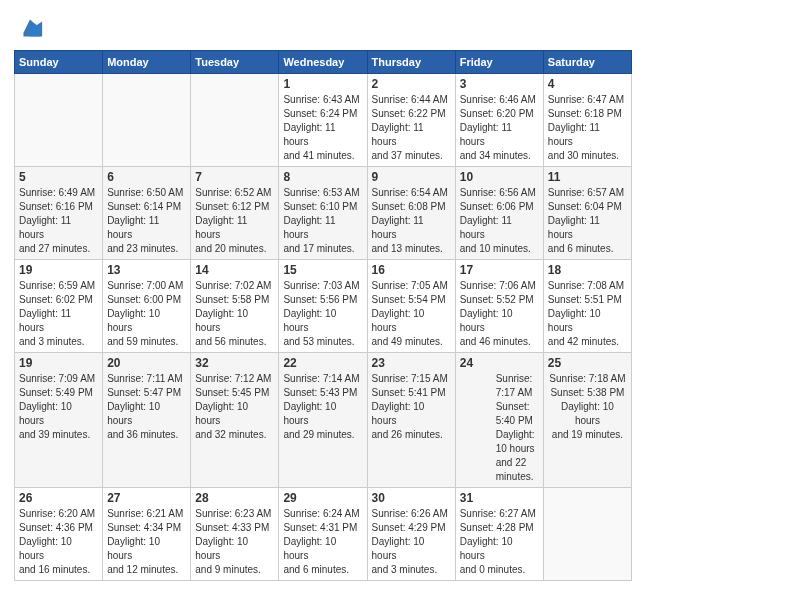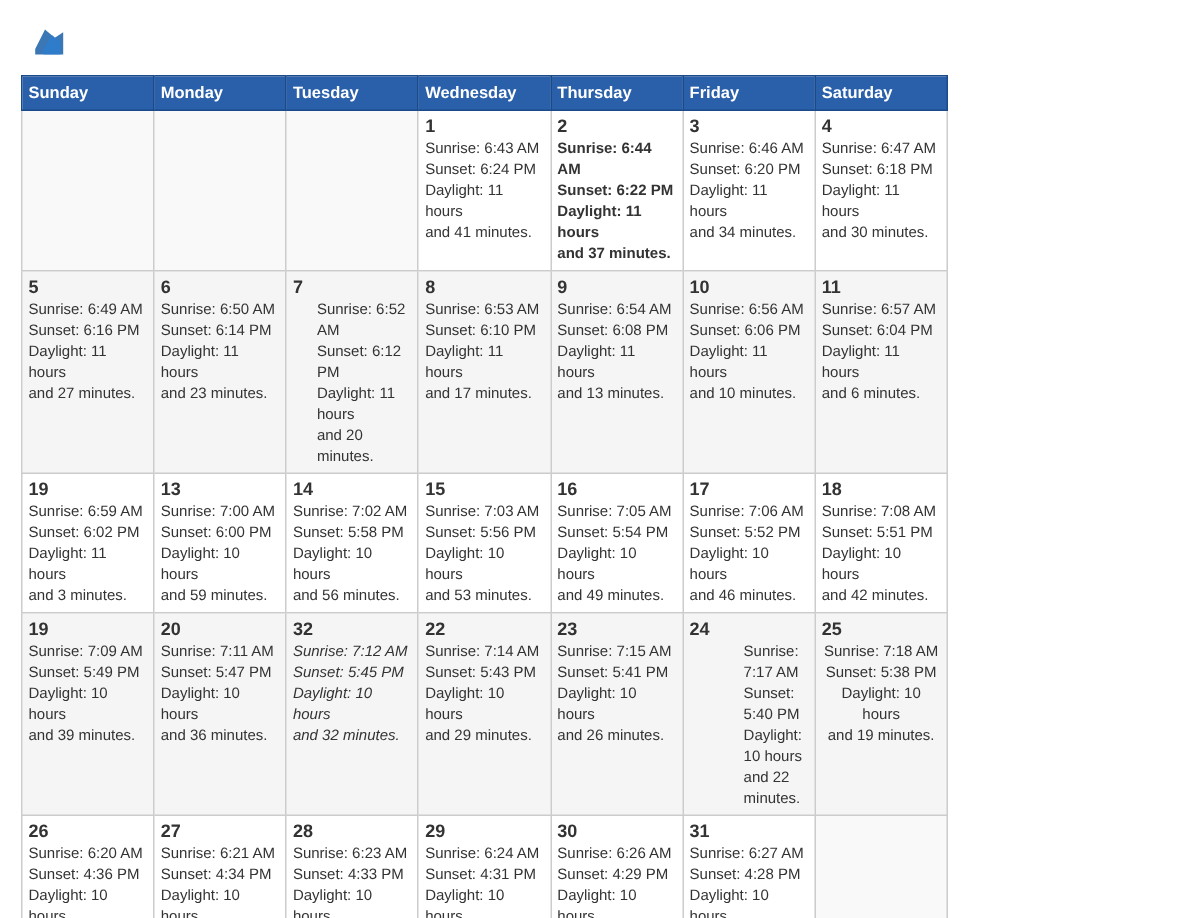--- a/index.html
+++ b/index.html
@@ -135,21 +135,21 @@
           <td class="empty-cell"></td>
           <td>
             <div class="day-number">1</div>
             <div class="day-info" style="white-space: pre-line;">Sunrise: 6:43 AM
 Sunset: 6:24 PM
 Daylight: 11 hours
 and 41 minutes.</div>
           </td>
           <td>
             <div class="day-number">2</div>
-            <div class="day-info" style="white-space: pre-line; font-weight: bold;">Sunrise: 6:44 AM
+            <div class="day-info" style="white-space: pre-line;">Sunrise: 6:44 AM
 Sunset: 6:22 PM
 Daylight: 11 hours
 and 37 minutes.</div>
           </td>
           <td>
             <div class="day-number">3</div>
             <div class="day-info" style="white-space: pre-line;">Sunrise: 6:46 AM
 Sunset: 6:20 PM
 Daylight: 11 hours
 and 34 minutes.</div>
@@ -172,21 +172,21 @@
           </td>
           <td>
             <div class="day-number">6</div>
             <div class="day-info" style="white-space: pre-line;">Sunrise: 6:50 AM
 Sunset: 6:14 PM
 Daylight: 11 hours
 and 23 minutes.</div>
           </td>
           <td>
             <div class="day-number">7</div>
-            <div class="day-info" style="white-space: pre-line; margin-left: 16px;">Sunrise: 6:52 AM
+            <div class="day-info" style="white-space: pre-line;">Sunrise: 6:52 AM
 Sunset: 6:12 PM
 Daylight: 11 hours
 and 20 minutes.</div>
           </td>
           <td>
             <div class="day-number">8</div>
             <div class="day-info" style="white-space: pre-line;">Sunrise: 6:53 AM
 Sunset: 6:10 PM
 Daylight: 11 hours
 and 17 minutes.</div>
@@ -274,21 +274,21 @@
           </td>
           <td>
             <div class="day-number">20</div>
             <div class="day-info" style="white-space: pre-line;">Sunrise: 7:11 AM
 Sunset: 5:47 PM
 Daylight: 10 hours
 and 36 minutes.</div>
           </td>
           <td>
             <div class="day-number">32</div>
-            <div class="day-info" style="white-space: pre-line; font-style: italic;">Sunrise: 7:12 AM
+            <div class="day-info" style="white-space: pre-line;">Sunrise: 7:12 AM
 Sunset: 5:45 PM
 Daylight: 10 hours
 and 32 minutes.</div>
           </td>
           <td>
             <div class="day-number">22</div>
             <div class="day-info" style="white-space: pre-line;">Sunrise: 7:14 AM
 Sunset: 5:43 PM
 Daylight: 10 hours
 and 29 minutes.</div>

